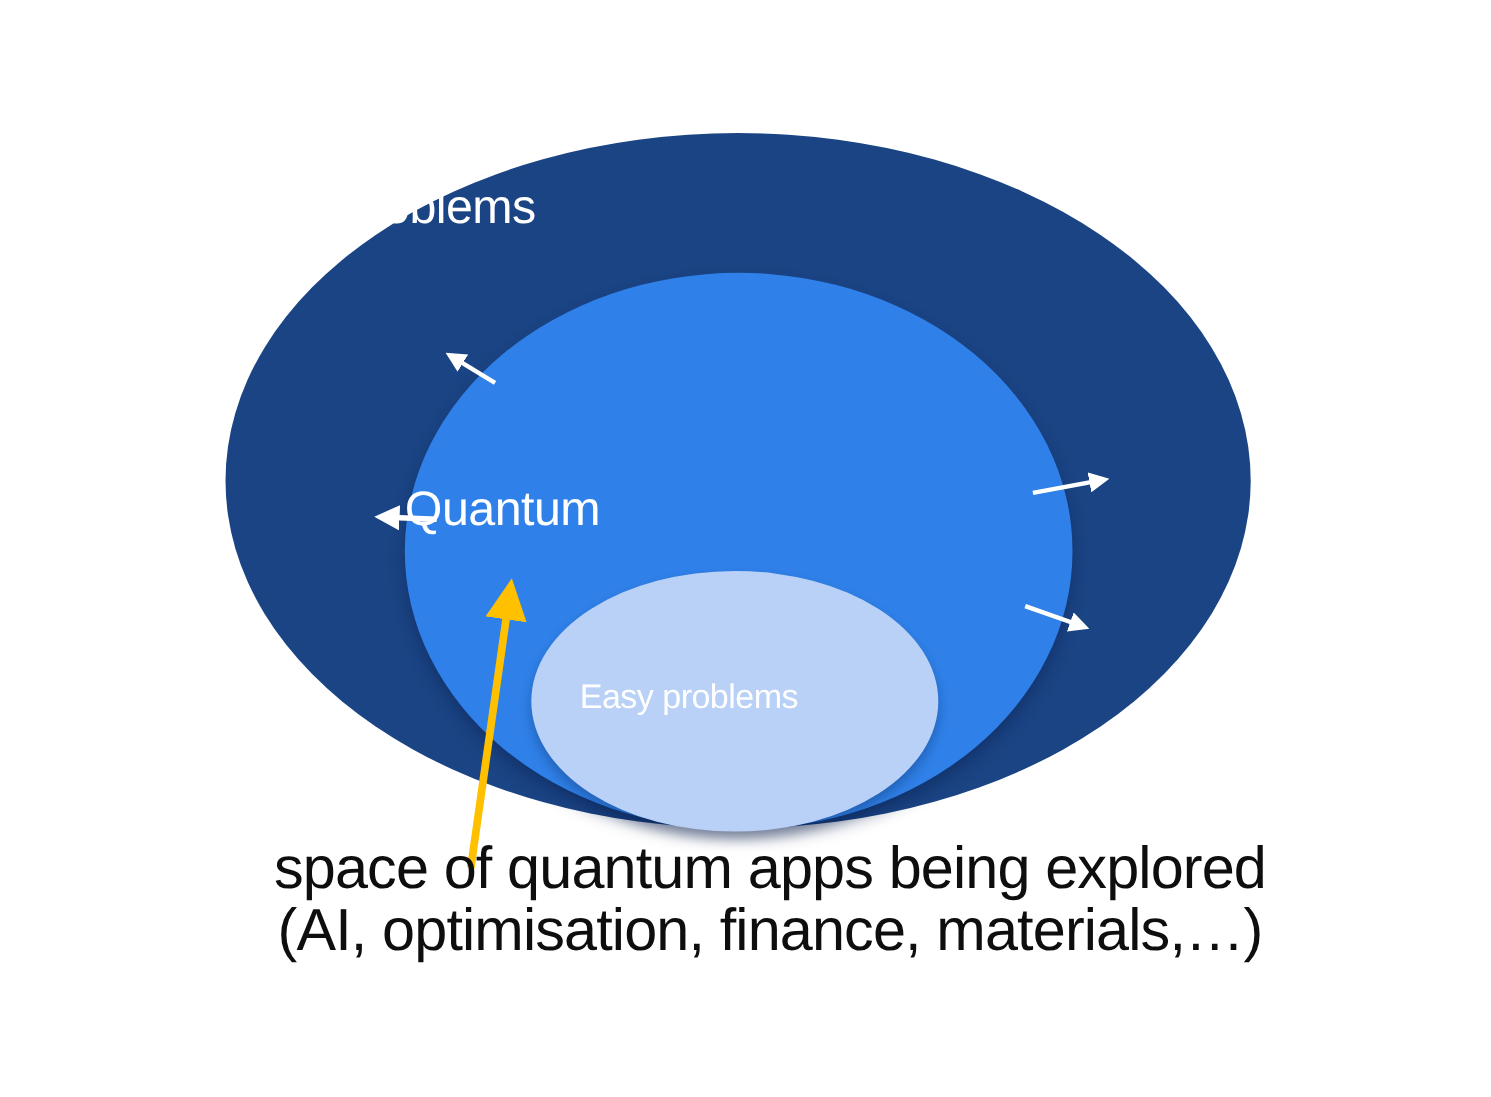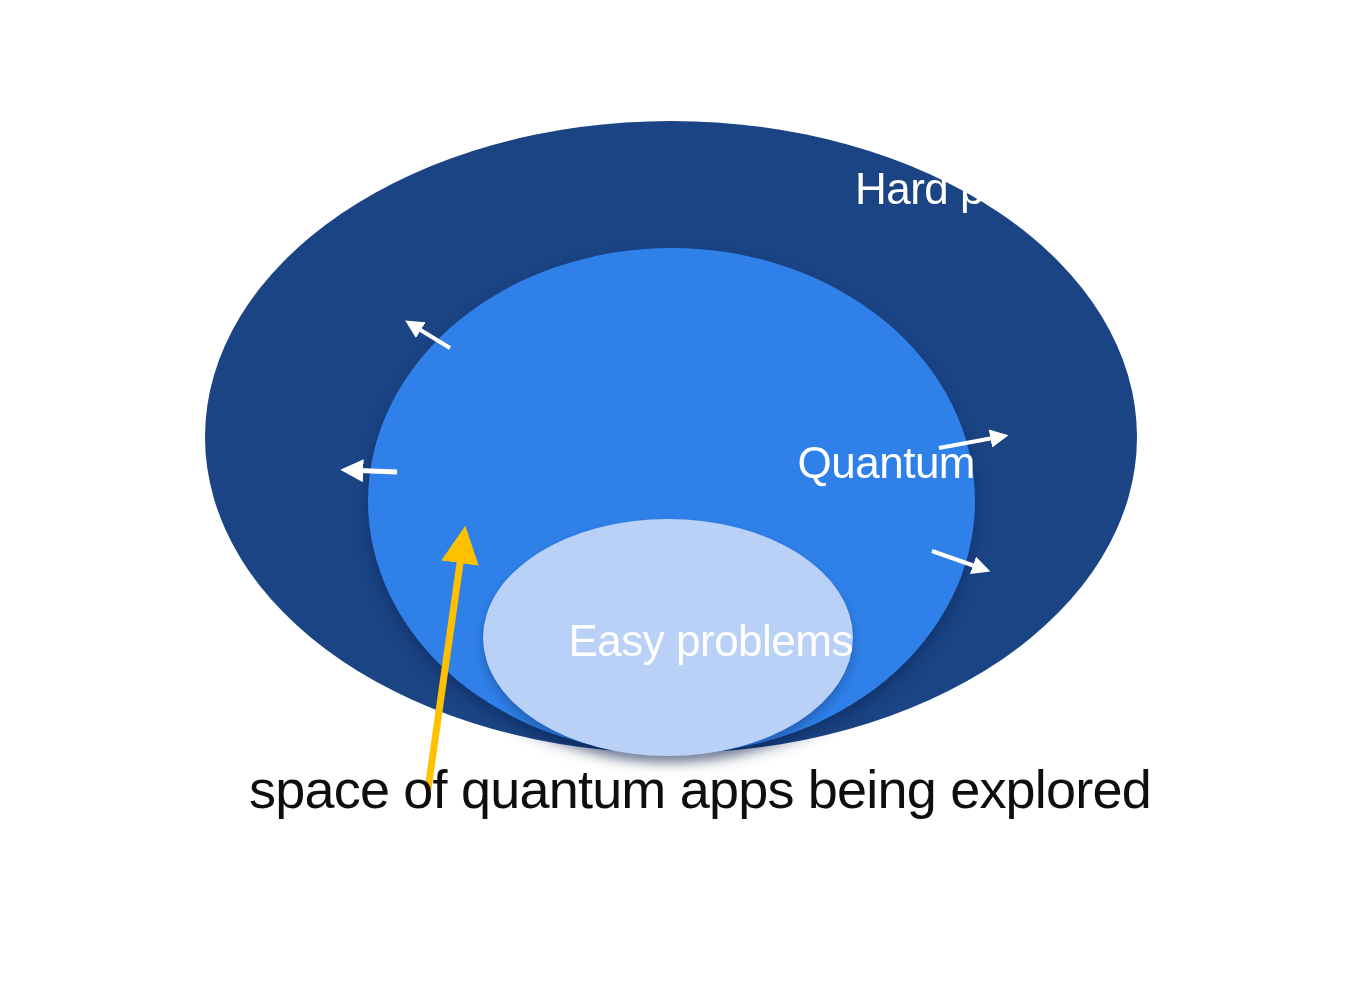--- a/index.html
+++ b/index.html
@@ -26,32 +26,32 @@
     left:368px;top:248px;width:607px;height:506px;
     background:var(--middle-ellipse);
     box-shadow:0 8px 14px rgba(5,25,70,0.38);
   }
   .ellipse.inner{
     left:483px;top:519px;width:370px;height:237px;
     background:var(--inner-ellipse);
     box-shadow:0 6px 10px rgba(5,25,70,0.30);
   }
 
-  .label{position:absolute;color:var(--label-text);text-align:right;}
+  .label{position:absolute;color:var(--label-text);text-align:left;}
   .label.hard{
     left:205px;top:164px;width:932px;
     font-size:44px;letter-spacing:-0.5px;
   }
   .label.quantum{
     left:368px;top:392px;width:607px;
     font-size:44px;line-height:58px;letter-spacing:-0.5px;margin-top:42px;
   }
   .label.easy{
     left:483px;top:616px;width:370px;
-    font-size:44px;letter-spacing:-0.5px;
+    font-size:31px;letter-spacing:-0.5px;padding-left:44px;
   }
 
   .caption{
     position:absolute;left:150px;top:761px;width:1100px;
     color:var(--caption-text);text-align:center;
     font-size:54px;line-height:57px;letter-spacing:-0.8px;
   }
 
   svg.arrows{position:absolute;left:0;top:0;pointer-events:none;}
   svg.arrows .wline{stroke:var(--arrow-white);fill:none;}
@@ -91,15 +91,16 @@
     <line class="wline" x1="450" y1="348" x2="409" y2="323" stroke-width="4" marker-end="url(#whead)"></line>
     <line class="wline" x1="397" y1="472" x2="346" y2="470" stroke-width="5" marker-end="url(#whead)"></line>
     <line class="wline" x1="939" y1="448" x2="1004" y2="436" stroke-width="4" marker-end="url(#whead)"></line>
     <line class="wline" x1="932" y1="551" x2="986" y2="570" stroke-width="4" marker-end="url(#whead)"></line>
 
     <line class="gline" x1="428" y1="789" x2="464" y2="535" stroke-width="7" marker-end="url(#ghead)"></line>
   </svg>
 
   <div class="caption">
     <div>space of quantum apps being explored</div>
+    <div>(AI, optimisation, finance, materials,…)</div>
   </div>
 
 </div>
 
 </body></html>

